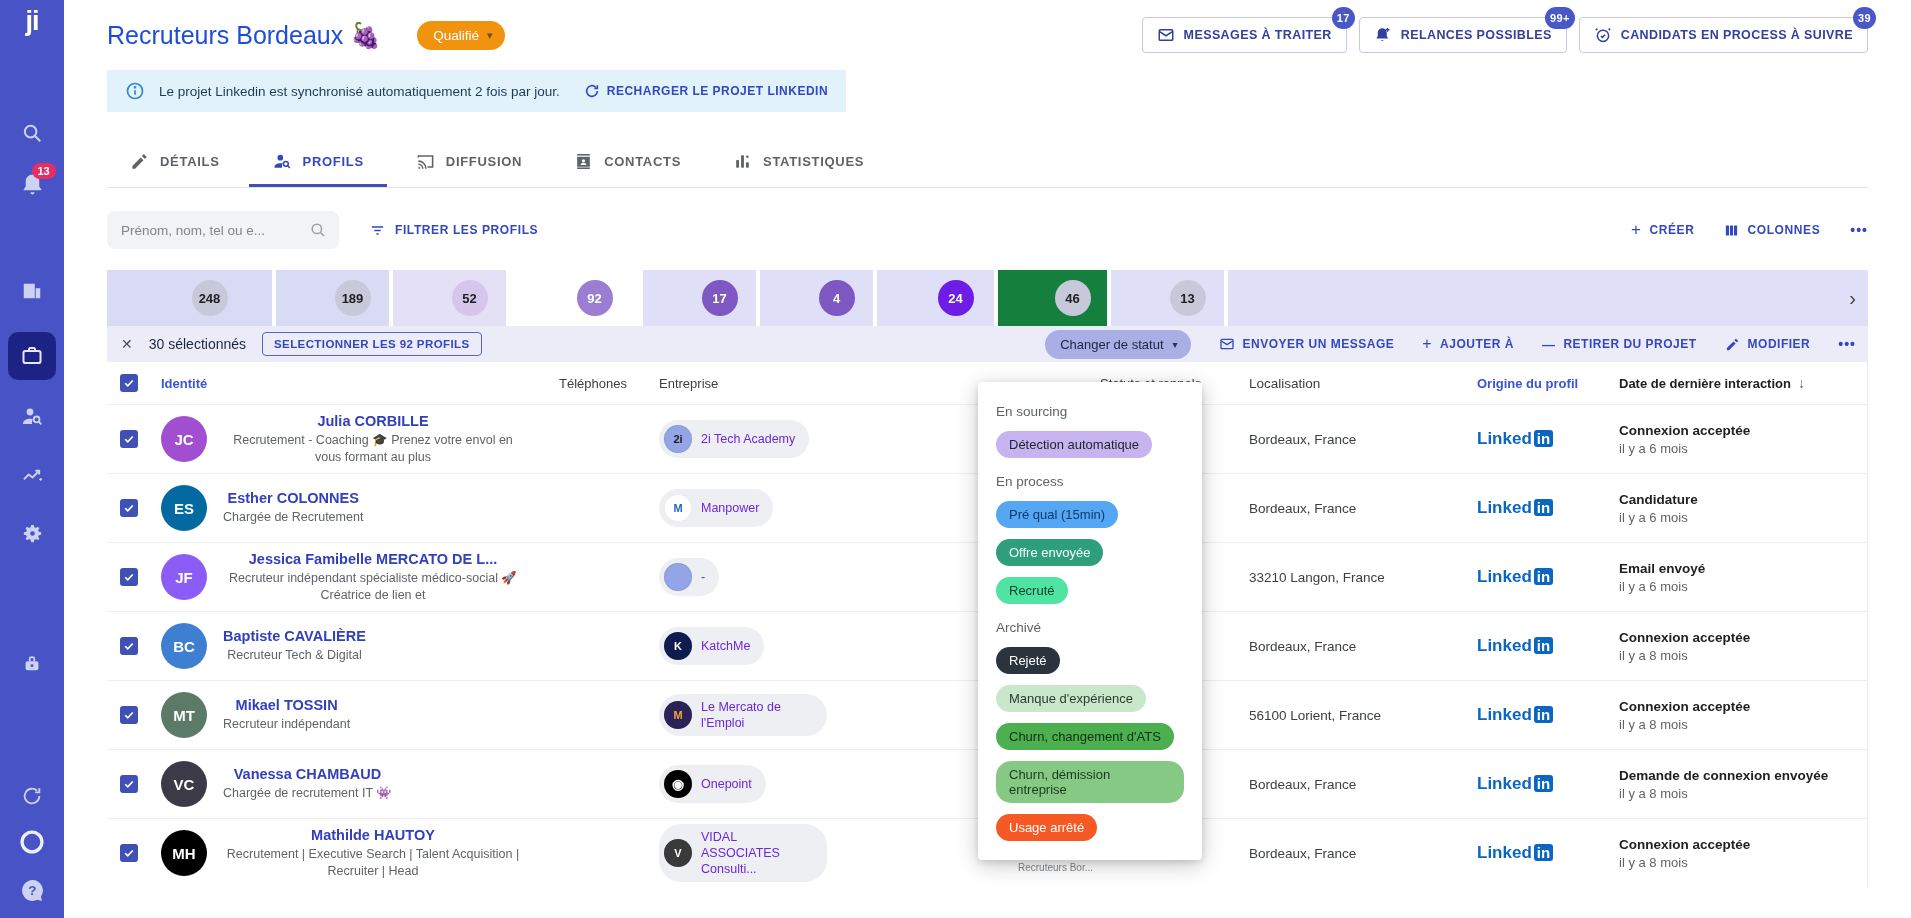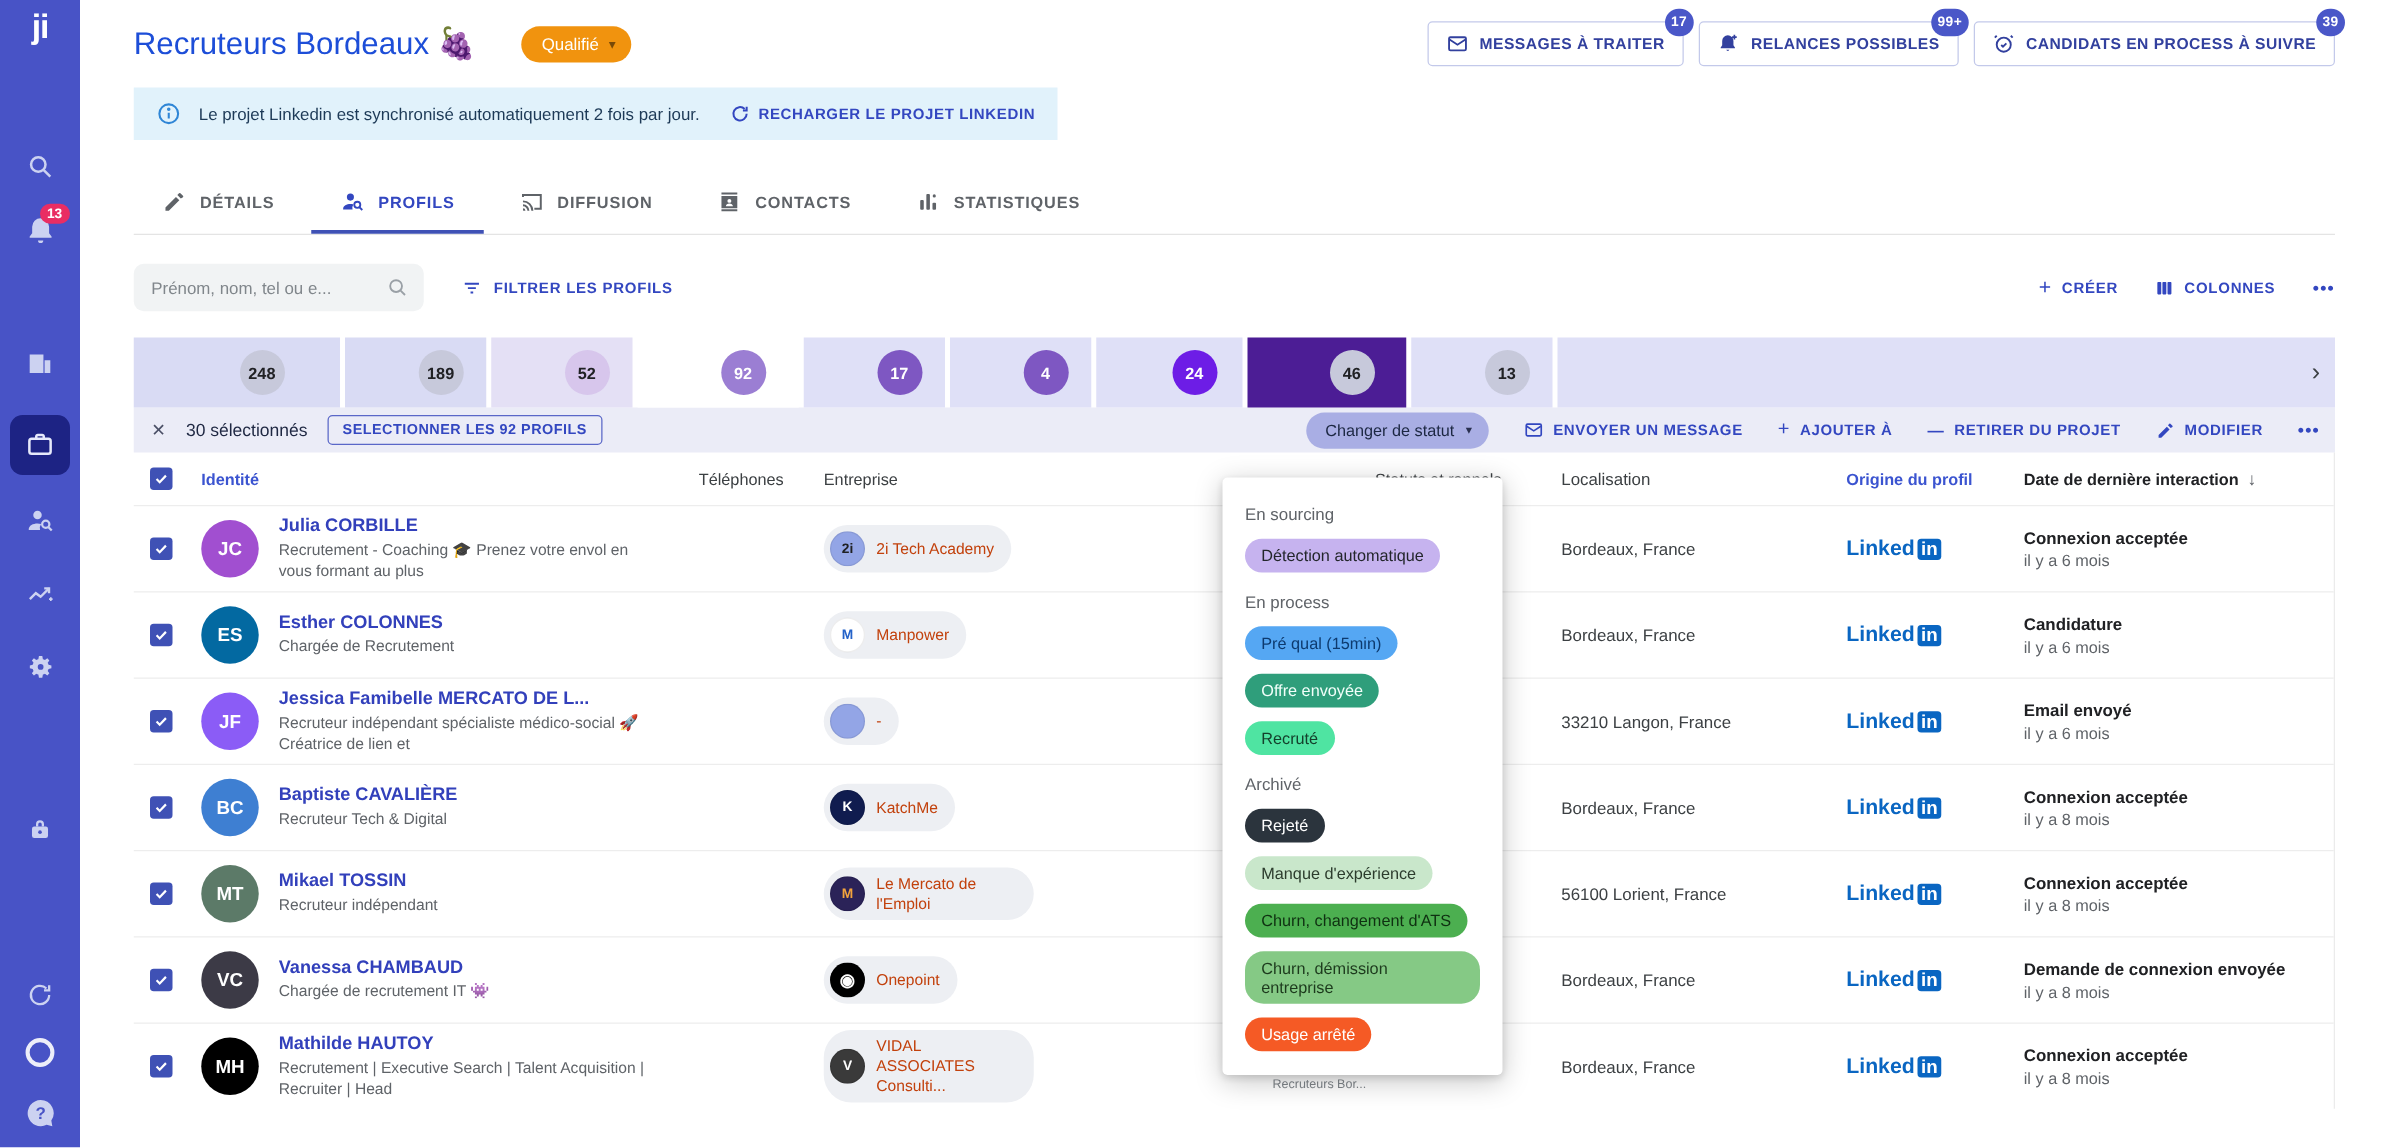--- a/index.html
+++ b/index.html
@@ -108,30 +108,30 @@
   .th-blue { color:#3b54d0; font-weight:bold; }
   .th-bold { color:#202124; font-weight:bold; display:flex; align-items:center; gap:7px; }
   .th-status { padding-left:104px; white-space:nowrap; overflow:hidden; }
   .sort-arrow { color:#5f6368; font-size:14px; cursor:pointer; }
 
   .cb { width:18px; height:18px; background:#3f51b5; border-radius:3px; display:flex;
     align-items:center; justify-content:center; cursor:pointer; }
   .avatar { position:relative; width:46px; height:46px; border-radius:50%; flex-shrink:0;
     display:flex; align-items:center; justify-content:center; color:#fff; font-size:15px;
     font-weight:bold; cursor:pointer; }
-  .id-text { display:flex; flex-direction:column; gap:3px; }
+  .id-text { display:flex; flex-direction:column; gap:3px;text-align:center; }
   .p-name { color:#3240bb; font-size:14.5px; font-weight:bold; white-space:nowrap; cursor:pointer; }
   .p-sub { color:#5f6368; font-size:12.5px; line-height:1.3; max-width:300px; }
 
   .chip { display:inline-flex; align-items:center; gap:9px; background:#edeff3;
     border-radius:22px; padding:5px 14px 5px 5px; cursor:pointer; }
   .chip-logo { width:28px; height:28px; border-radius:50%; flex-shrink:0; display:flex;
     align-items:center; justify-content:center; font-size:11px; font-weight:bold;
     border:1px solid rgba(0,0,0,0.07); }
-  .chip-text { font-size:12.5px; color:#c2410c; line-height:1.3; max-width:112px; }
+  .chip-text { font-size:12.5px; color:#6d28d9; line-height:1.3; max-width:112px; }
 
   .li-word { color:#0a66c2; font-weight:bold; font-size:17px; cursor:pointer; white-space:nowrap; }
   .li-word .li-box { display:inline-block; background:#0a66c2; color:#fff; border-radius:3px;
     padding:0 3px; margin-left:2px; font-size:15px; }
 
   .date-cell .ev { font-size:13.5px; font-weight:bold; color:#202124; }
   .date-cell .ago { font-size:13px; color:#5f6368; margin-top:3px; }
 
   .status-cell { display:flex; flex-direction:column; gap:3px; }
   .status-line { display:flex; align-items:center; gap:10px; }
@@ -405,21 +405,21 @@
       </div>
       <div class="seg" style="width: 113px; background-color: rgb(223, 224, 247);">
         <div class="seg-count" style="color: rgb(255, 255, 255); background-color: rgb(126, 87, 194);">17</div>
       </div>
       <div class="seg" style="width: 113px; background-color: rgb(223, 224, 247);">
         <div class="seg-count" style="color: rgb(255, 255, 255); background-color: rgb(126, 87, 194);">4</div>
       </div>
       <div class="seg" style="width: 117px; background-color: rgb(223, 224, 247);">
         <div class="seg-count" style="color: rgb(255, 255, 255); background-color: rgb(109, 29, 230);">24</div>
       </div>
-      <div class="seg" style="width: 127px; background-color: #4c1d95;">
+      <div class="seg" style="width: 109px; background-color: #15803d;">
         <div class="seg-count" style="background-color: rgb(199, 201, 219);">46</div>
       </div>
       <div class="seg" style="width: 113px; background-color: rgb(223, 224, 247);">
         <div class="seg-count" style="background-color: rgb(199, 201, 219);">13</div>
       </div>
       <div class="seg-filler">
         <span class="chevron-r">›</span>
       </div>
     </div>
 

